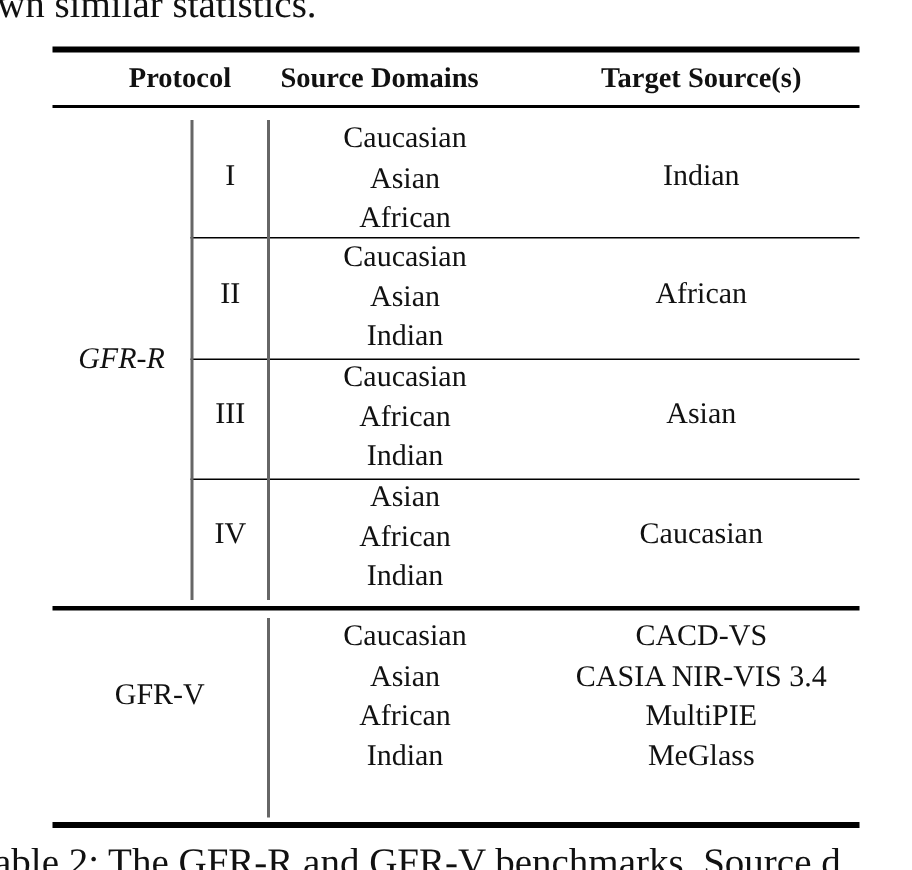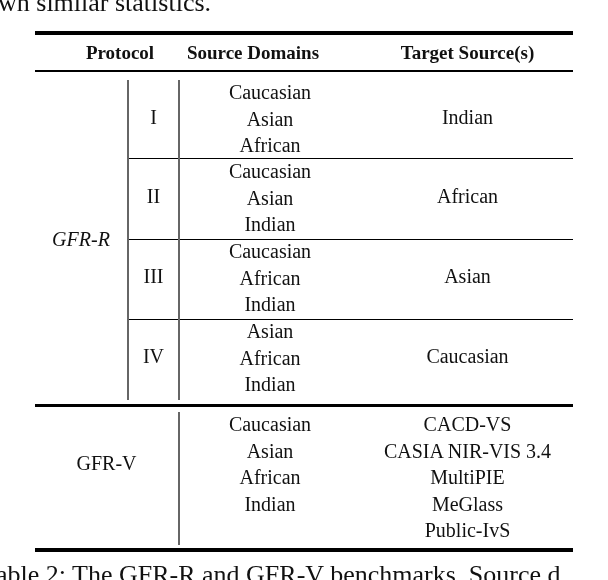--- a/index.html
+++ b/index.html
@@ -79,17 +79,16 @@
     <div>Caucasian</div>
     <div>Asian</div>
     <div>African</div>
     <div>Indian</div>
   </div>
   <div class="lines" style="left:365px; top:411px; width:205px;">
     <div>CACD-VS</div>
     <div>CASIA NIR-VIS 3.4</div>
     <div>MultiPIE</div>
     <div>MeGlass</div>
-    <div>Public-IvS</div>
   </div>
 </div>
 
 <div class="abs caption-bot">able 2: The GFR-R and GFR-V benchmarks. Source d</div>
 
 </body></html>

